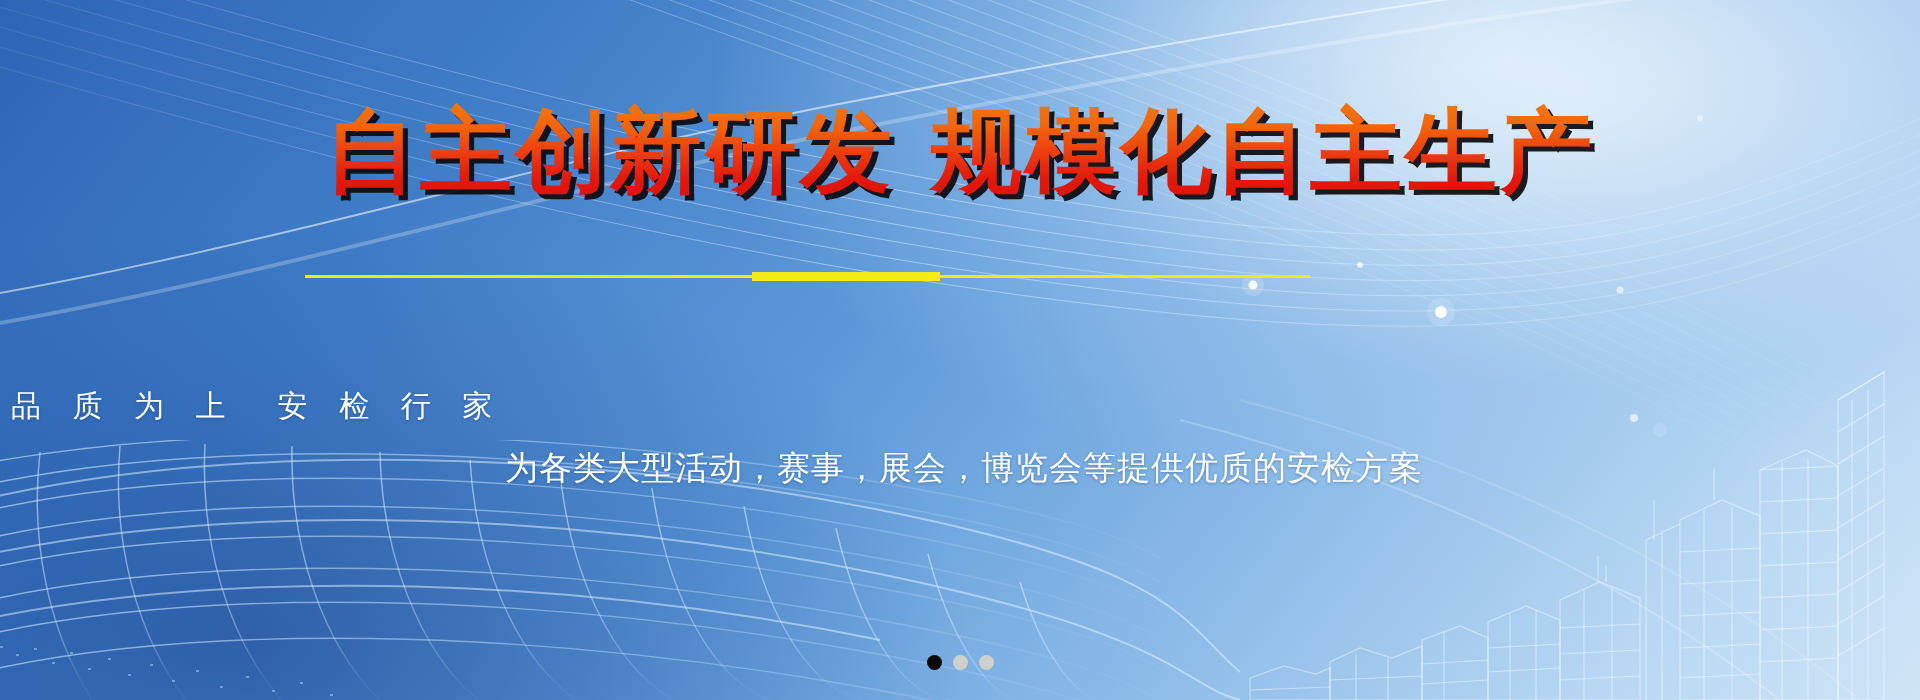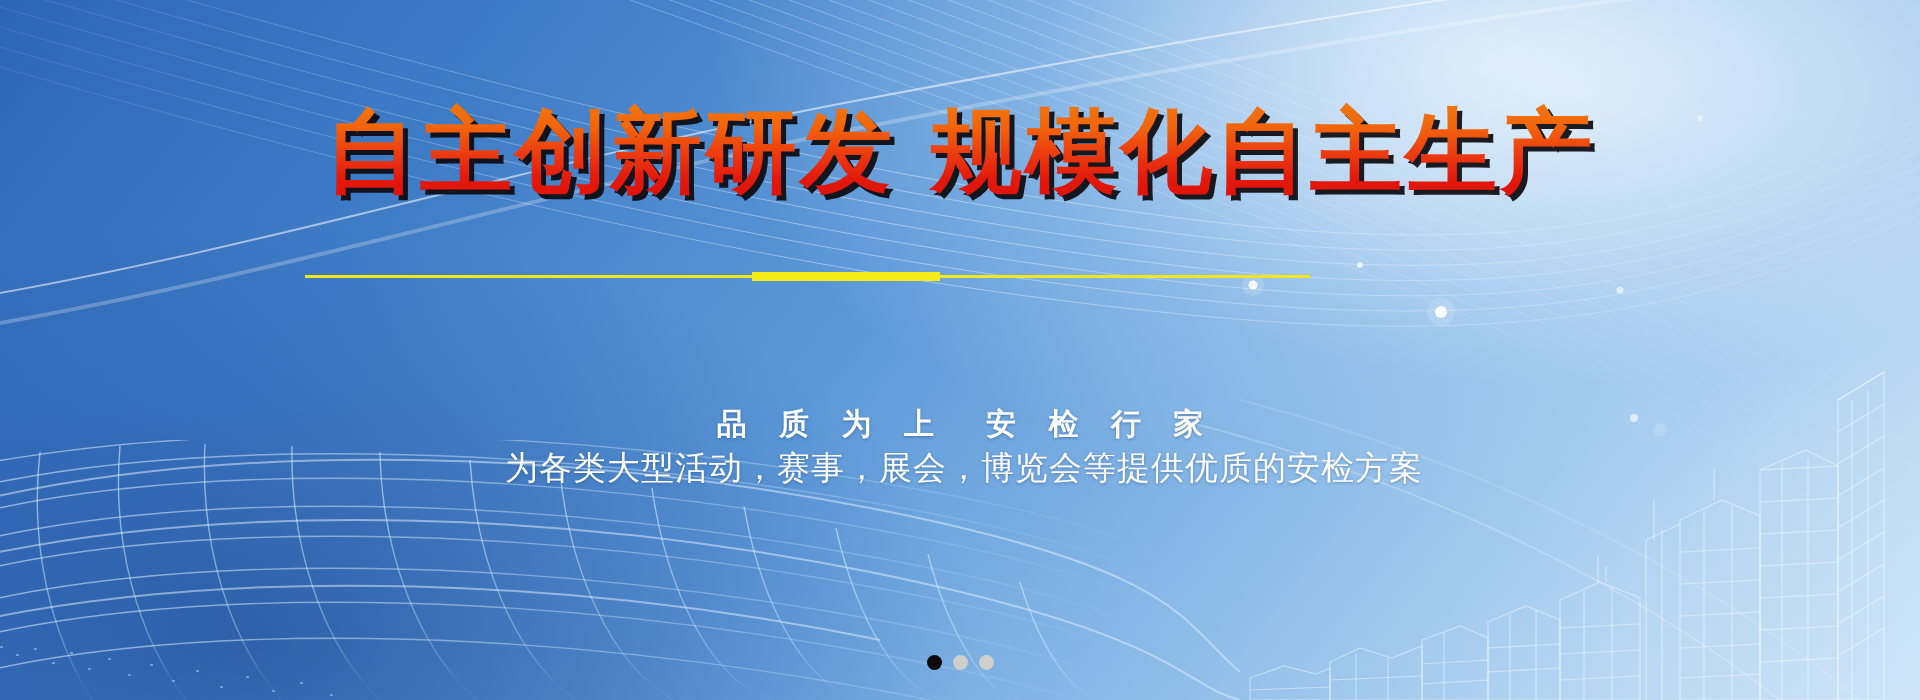--- a/index.html
+++ b/index.html
@@ -37,22 +37,22 @@
   #divider{position:absolute;left:0;right:0;top:272px;height:10px;}
   #divider .thin-line{
     position:absolute;top:3px;height:3px;background:#f5e617;
   }
   #divider .thick-line{
     position:absolute;top:0px;height:9px;background:#f3ec18;
   }
 
   
   #slogan{
-    position:absolute;left:0;right:0;top:404px;text-align:center;
-    color:#ffffff;font-size:30px;font-weight:bold;letter-spacing:11px;
+    position:absolute;left:0;right:0;top:386px;
+    color:#ffffff;font-size:30px;font-weight:normal;letter-spacing:11px;
     text-indent:11px;
     text-shadow:0 1px 3px rgba(22,58,112,.45);
     font-family:"DejaVu Sans","Liberation Sans",sans-serif;
   }
   #tagline{
     position:absolute;left:8px;right:0;top:446px;text-align:center;
     color:#ffffff;font-size:33px;font-weight:500;letter-spacing:1px;
     text-shadow:0 1px 3px rgba(22,58,112,.40);
     font-family:"DejaVu Sans","Liberation Sans",sans-serif;
   }

